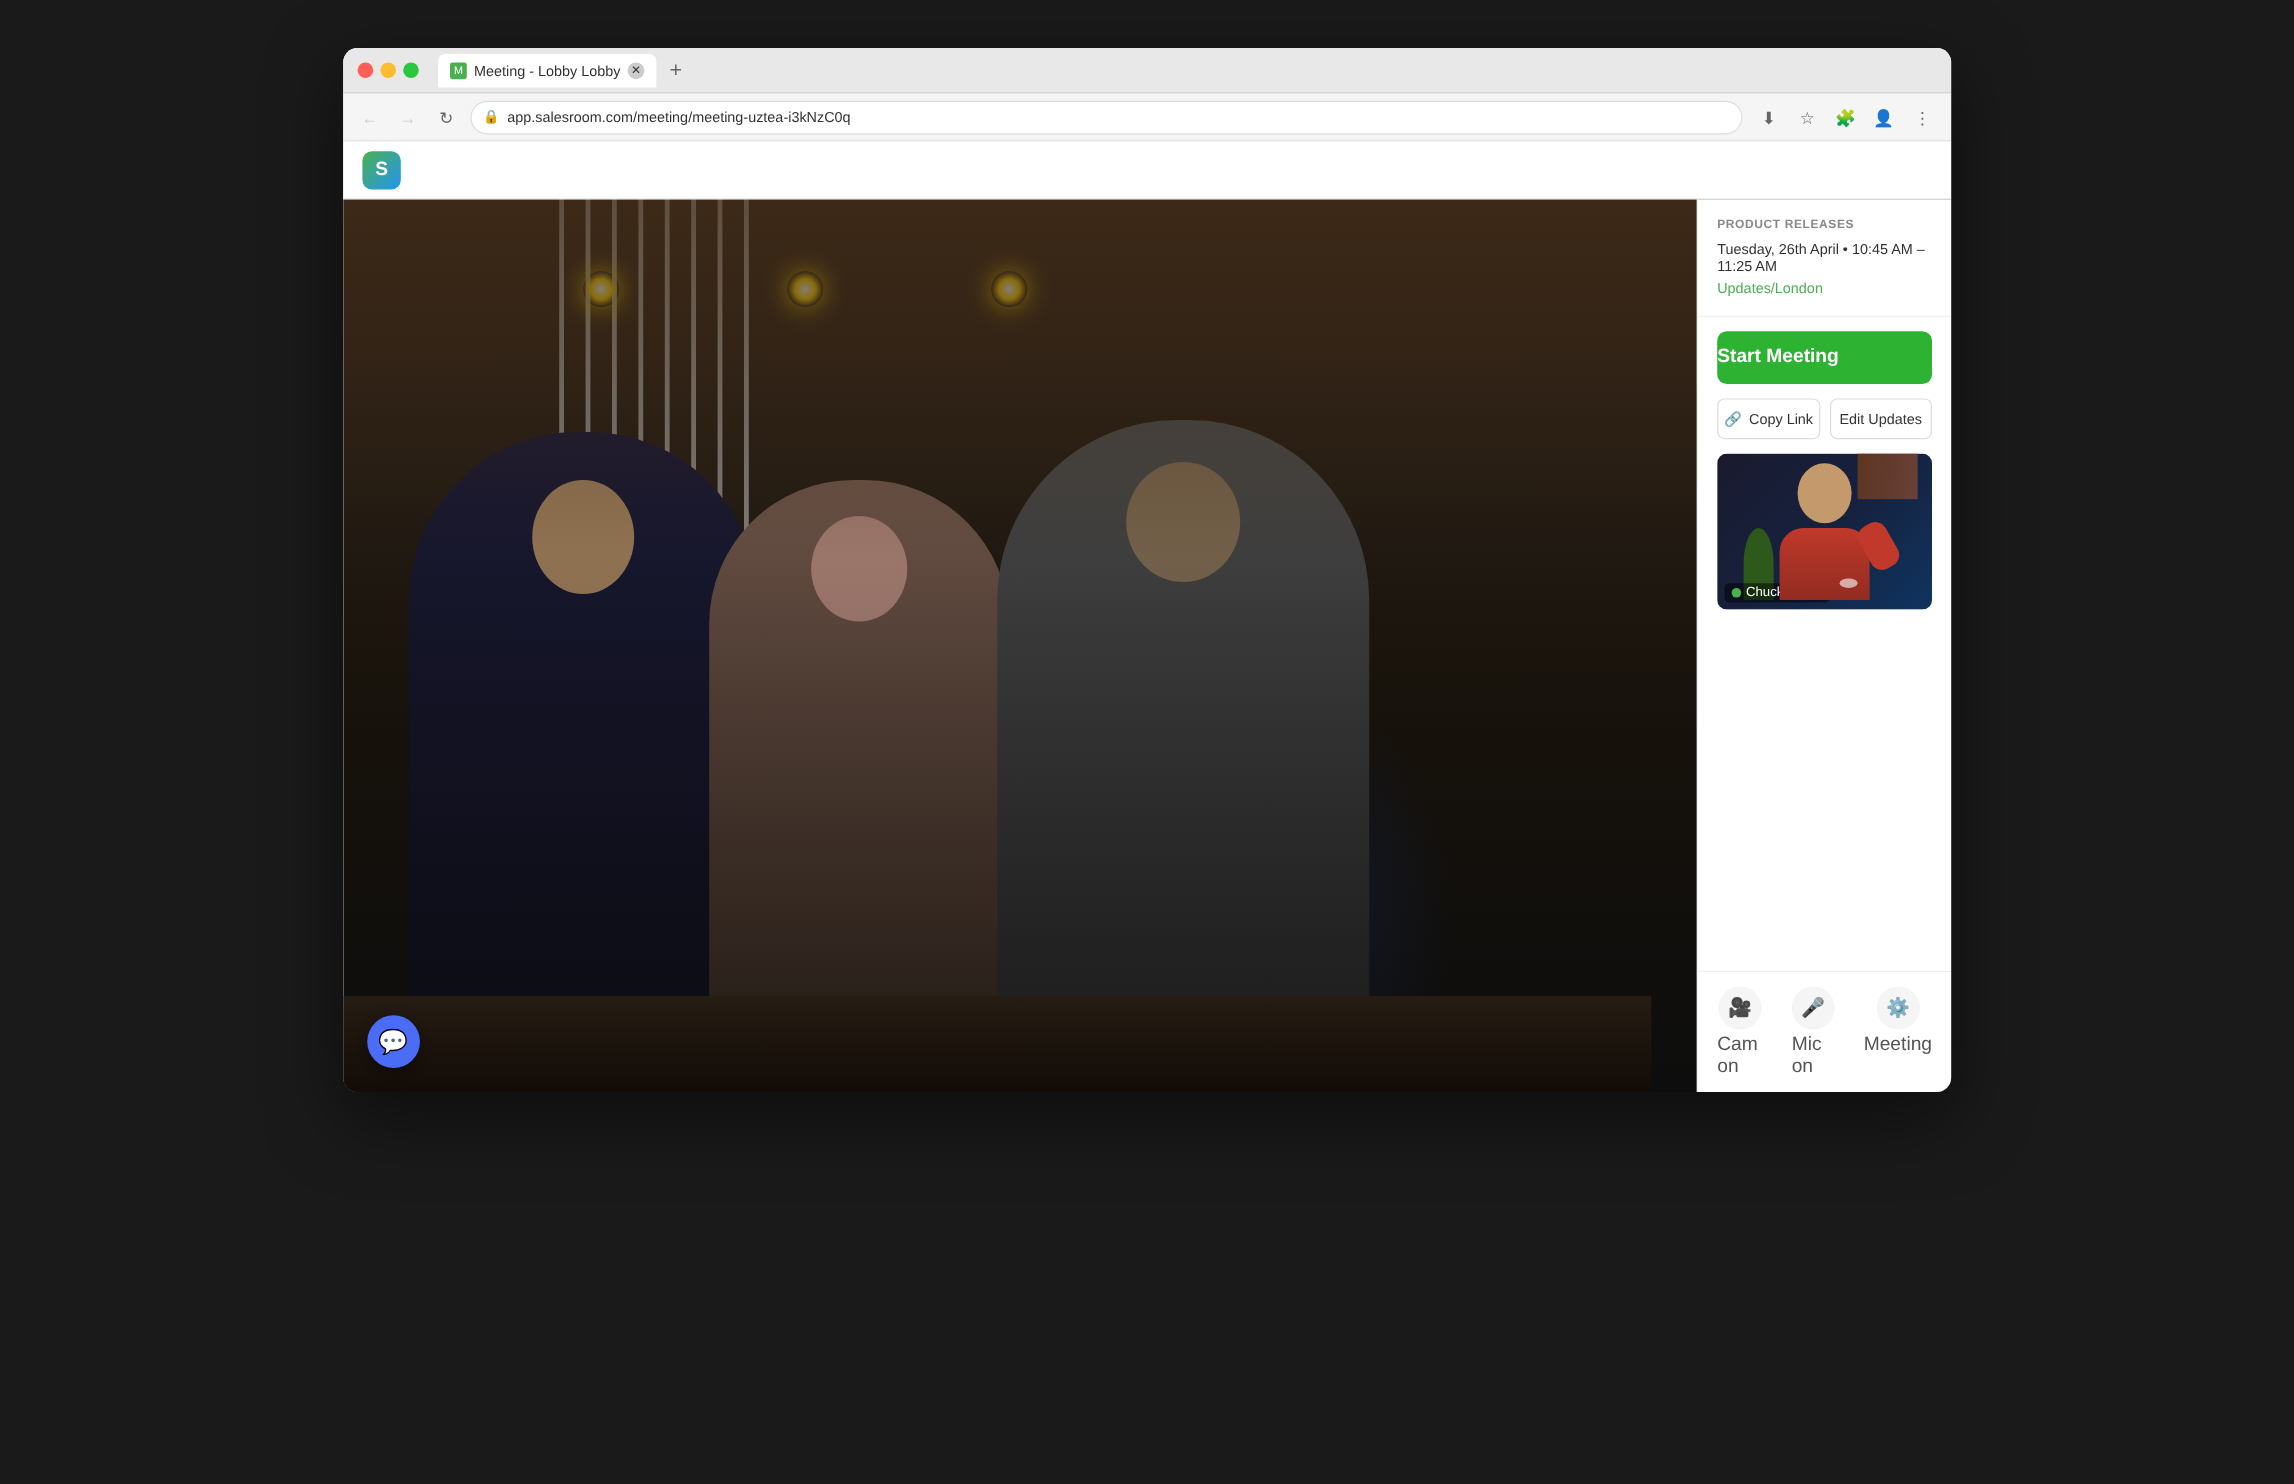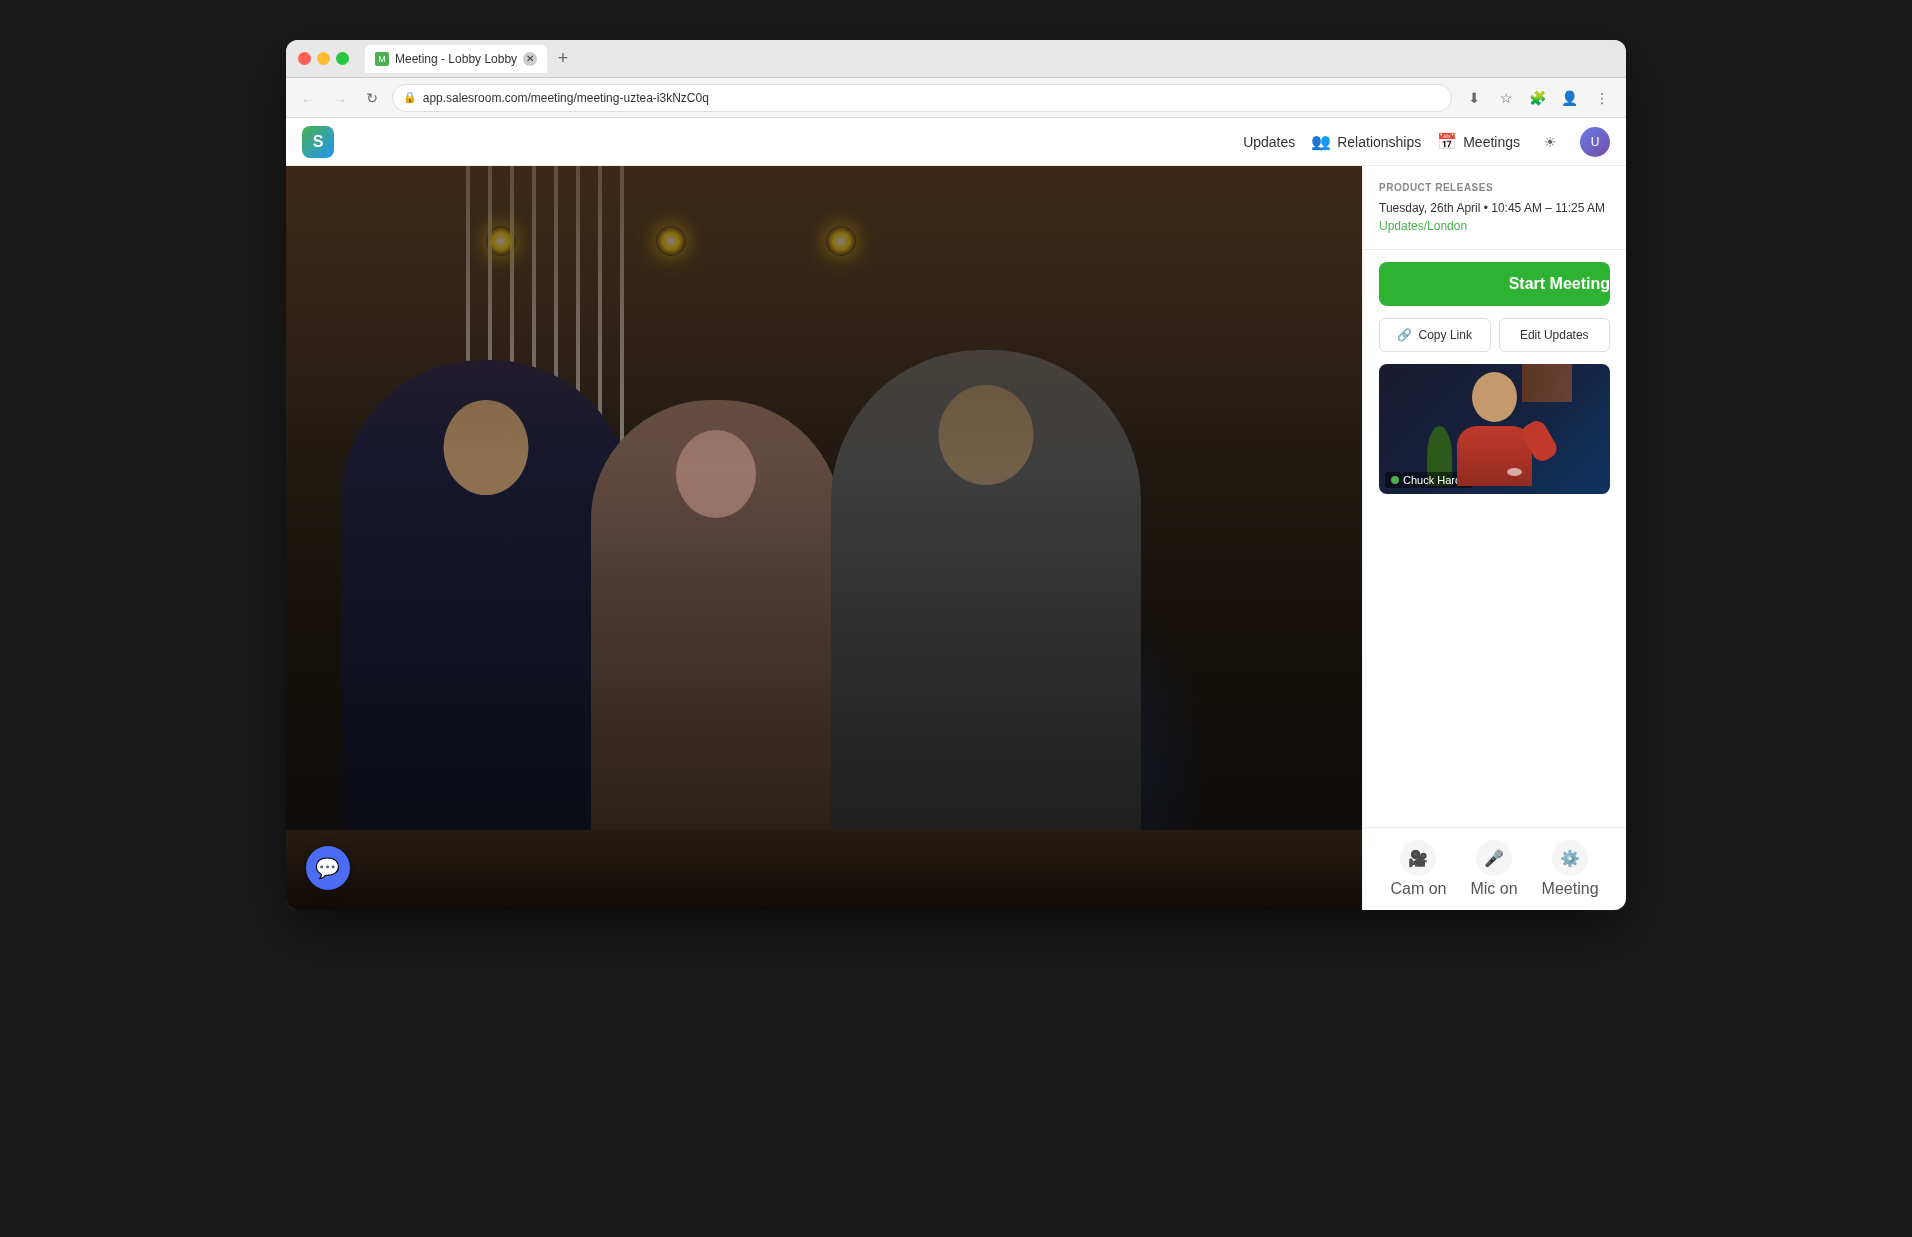--- a/index.html
+++ b/index.html
@@ -254,21 +254,21 @@
       border-radius: 50%;
       background: radial-gradient(circle, #fff 0%, #ffd700 40%, transparent 70%);
       box-shadow: 0 0 20px #ffd700;
     }
 
     
     .side-panel {
       position: absolute;
       top: 0;
       right: 0;
-      width: 264px;
+      width: 212px;
       height: 100%;
       background: #fff;
       border-left: 1px solid #eee;
       display: flex;
       flex-direction: column;
     }
 
     .panel-header {
       padding: 16px;
       border-bottom: 1px solid #eee;
@@ -307,21 +307,21 @@
       height: 44px;
       background: #2db232;
       border: none;
       border-radius: 8px;
       color: #fff;
       font-size: 16px;
       font-weight: 600;
       cursor: pointer;
       display: flex;
       align-items: center;
-      justify-content: flex-end;
+      justify-content: flex-start;
     }
 
     .panel-actions {
       display: flex;
       margin: 0 16px 12px;
       gap: 8px;
     }
 
     .panel-action-btn {
       flex: 1;
@@ -581,35 +581,20 @@
       <div class="toolbar-icon">🧩</div>
       <div class="toolbar-icon">👤</div>
       <div class="toolbar-icon">⋮</div>
     </div>
   </div>
 
   <div class="app-header">
     <div class="app-logo">
       <span>S</span>
     </div>
-    <div class="header-nav">
-      <div class="header-nav-item">
-        <span>Updates</span>
-      </div>
-      <div class="header-nav-item">
-        <span class="header-nav-icon">👥</span>
-        <span>Relationships</span>
-      </div>
-      <div class="header-nav-item">
-        <span class="header-nav-icon">📅</span>
-        <span>Meetings</span>
-      </div>
-      <div class="toolbar-icon">☀</div>
-      <div class="header-avatar">U</div>
-    </div>
   </div>
 
   <div class="main-content">
 
     <div class="lobby-photo">
 
       <div class="stair-bars">
         <div class="stair-bar"></div>
         <div class="stair-bar"></div>
         <div class="stair-bar"></div>

